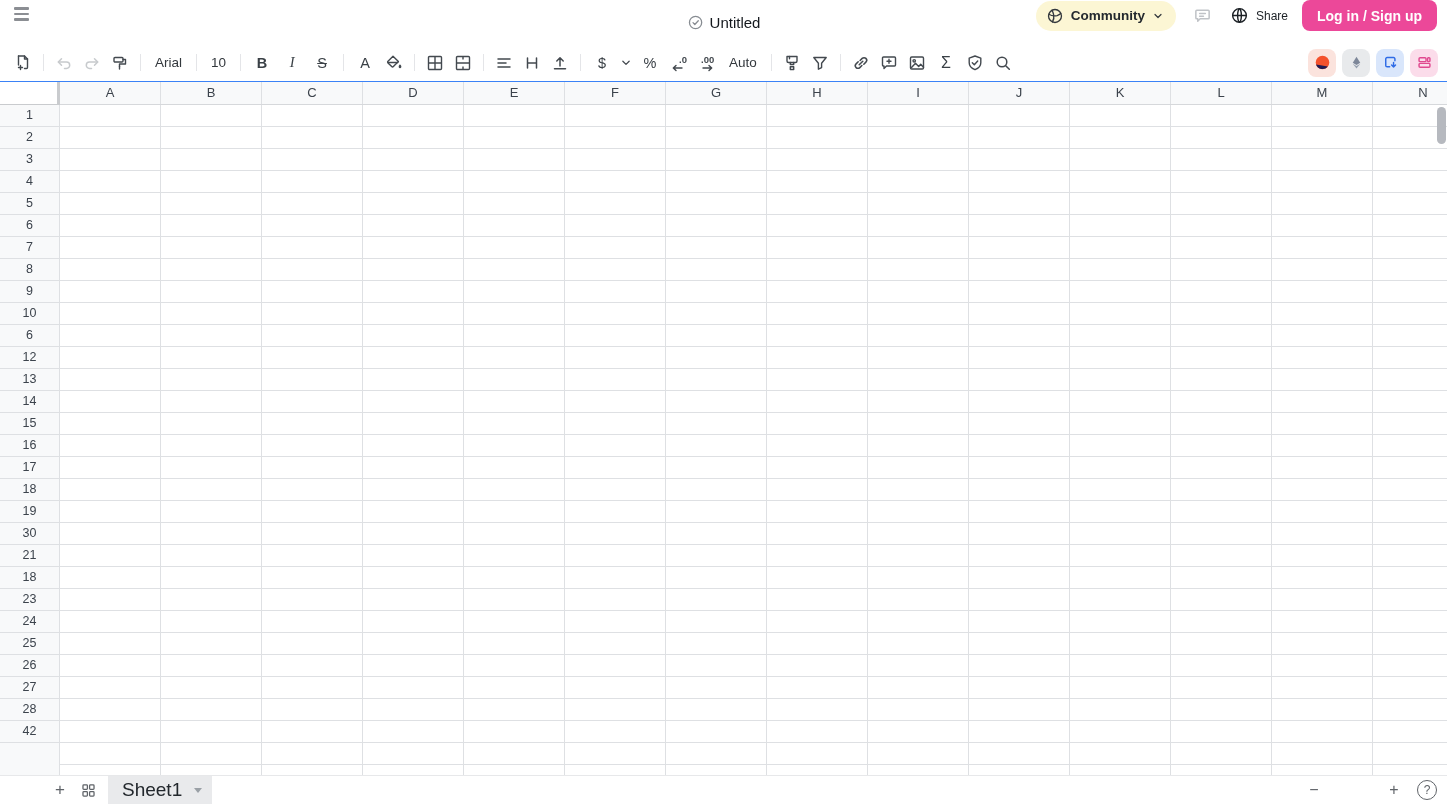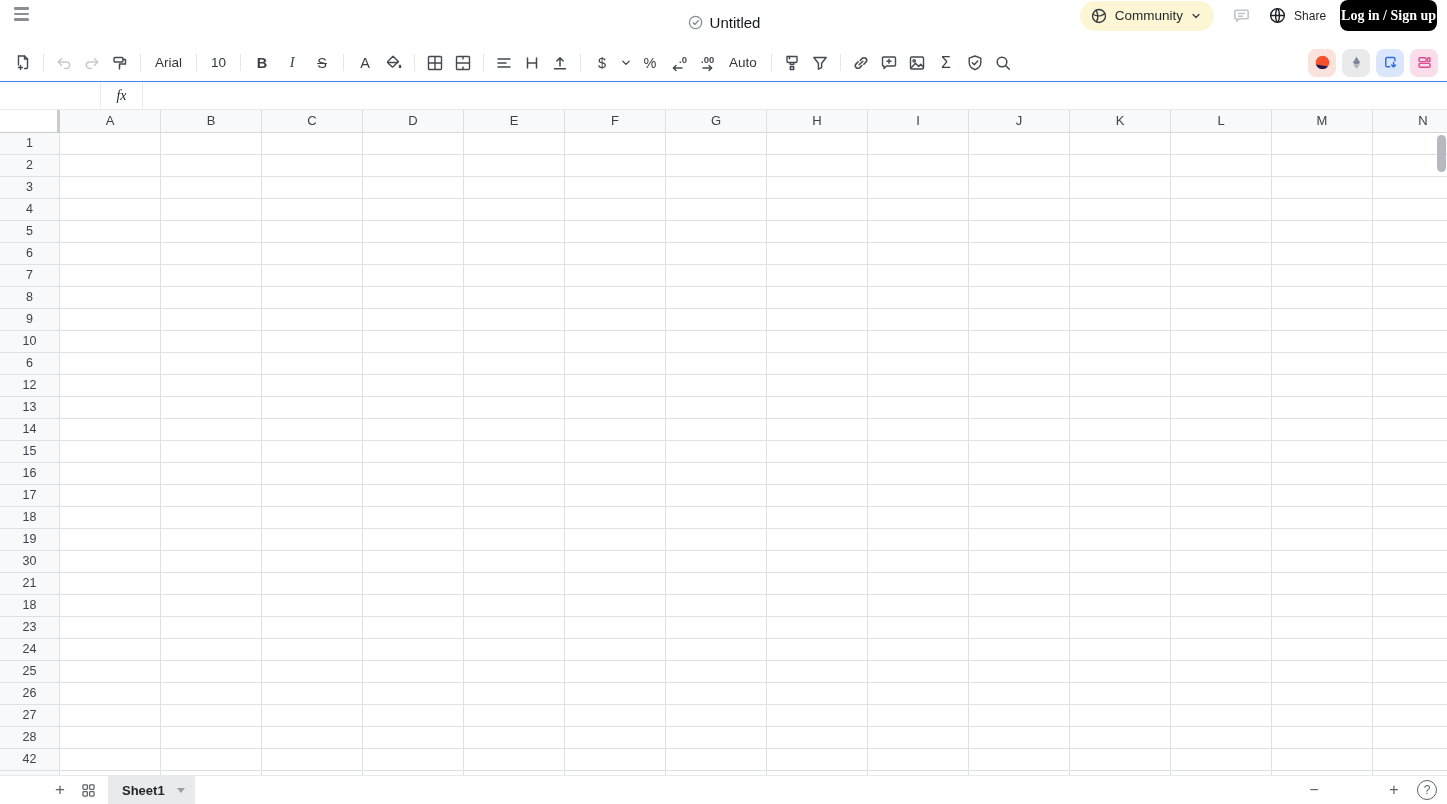--- a/index.html
+++ b/index.html
@@ -8,25 +8,25 @@
   .app { width:1447px; height:804px; display:flex; flex-direction:column; background:#fff; overflow:hidden; position:relative; }
 
   
   .topbar { height:44px; flex:0 0 44px; display:flex; align-items:flex-start; padding:0 10px 0 14px; position:relative; background:#fff; }
   .hamburger { width:28px; height:28px; display:flex; flex-direction:column; justify-content:center; gap:3px; cursor:pointer; }
   .hamburger span { display:block; width:15px; height:2.4px; background:#8b8e93; border-radius:1px; }
   .doc-title-wrap { position:absolute; left:50%; top:0; transform:translateX(-50%); height:44px; display:flex; align-items:center; gap:6px; }
   .doc-title { font-size:15px; color:#14181d; font-weight:500; }
   .topbar-right { margin-left:auto; display:flex; align-items:center; gap:14px; }
   .community-pill { display:flex; align-items:center; gap:7px; background:#fcf6d4; border-radius:16px; height:30px; padding:0 12px 0 10px; cursor:pointer; }
-  .community-pill .lbl { font-size:13.5px; font-weight:400; color:#24292e; }
+  .community-pill .lbl { font-size:13.5px; font-weight:700; color:#24292e; }
   .icon-btn { width:26px; height:26px; display:flex; align-items:center; justify-content:center; cursor:pointer; }
   .share-wrap { display:flex; align-items:center; gap:7px; cursor:pointer; }
   .share-wrap .lbl { font-size:12px; color:#1c2126; }
-  .login-btn { background:#000000; color:#fff; font-size:14px; font-weight:600; height:31px; padding:0 1px; border:none; border-radius:8px; cursor:pointer; font-family:Liberation Serif, serif; }
+  .login-btn { background:#ec4899; color:#fff; font-size:14px; font-weight:600; height:31px; padding:0 15px; border:none; border-radius:8px; cursor:pointer; font-family:Liberation Sans, sans-serif; }
 
   
   .toolbar { height:38px; flex:0 0 38px; display:flex; align-items:center; padding:0 9px; border-bottom:1px solid #3b82f6;text-align:center; }
   .tbtn { min-width:28px; height:26px; display:flex; align-items:center; justify-content:center; border-radius:4px; cursor:pointer; color:#43494f; }
   .tbtn.txt { font-size:13.5px; color:#33383d; padding:0 8px; }
   .tbtn.letter { font-size:14.5px; font-weight:500; color:#3a4046; width:30px; }
   .tbtn.narrow { min-width:18px; width:18px; }
   .tdiv { width:1px; height:17px; background:#e4e5e8; margin:0 6px; flex:0 0 1px; }
   .strike { text-decoration:line-through; }
   .tb-spacer { flex:1; }
@@ -52,21 +52,21 @@
     background-image:
       repeating-linear-gradient(to right, transparent 0px, transparent 100px, #dee0e3 100px, #dee0e3 101px),
       repeating-linear-gradient(to bottom, transparent 0px, transparent 21px, #dee0e3 21px, #dee0e3 22px);
   }
   .v-scrollbar { position:absolute; right:1px; top:25px; width:9px; height:37px; background:#b6b9bf; border-radius:5px; cursor:grab; }
 
   
   .bottombar { height:29px; flex:0 0 29px; display:flex; align-items:stretch; border-top:1px solid #e7e8ea; background:#fff; }
   .bb-left { display:flex; align-items:stretch; padding-left:46px; }
   .bb-btn { width:28px; display:flex; align-items:center; justify-content:center; color:#5f6368; cursor:pointer; font-size:17px; }
-  .sheet-tab { display:flex; align-items:center; gap:12px; background:#e9eaec; padding:0 10px 0 14px; margin-left:6px; font-size:13px; color:#22272c; cursor:pointer;font-weight:bold; }
+  .sheet-tab { display:flex; align-items:center; gap:12px; background:#e9eaec; padding:0 10px 0 14px; margin-left:6px; font-size:19px; color:#22272c; cursor:pointer; }
   .tab-caret { width:0; height:0; border-left:4px solid transparent; border-right:4px solid transparent; border-top:5px solid #9aa0a6; }
   .bb-right { margin-left:auto; display:flex; align-items:center; gap:10px; padding-right:10px; }
   .zoom-btn { width:22px; height:22px; display:flex; align-items:center; justify-content:center; font-size:16px; color:#5f6368; cursor:pointer; }
   .zoom-level { font-size:13px; color:#1f2429; min-width:38px; text-align:center; cursor:pointer;margin-top:48px; }
   .help-btn { width:20px; height:20px; border:1.4px solid #5f6368; border-radius:50%; display:flex; align-items:center; justify-content:center; font-size:12px; color:#5f6368; cursor:pointer; margin-left:2px; }
 
   svg { display:block; }
 </style>
 </head>
 <body>
@@ -314,27 +314,20 @@
     </div>
     <div class="plugin-btn" style="background:#fbdcea">
       <svg width="17" height="17" viewBox="0 0 20 20" fill="none" stroke="#e0498f" stroke-width="1.7" stroke-linejoin="round">
         <rect x="3.6" y="4.4" width="8.2" height="4.6" rx="1.2"></rect>
         <rect x="13.6" y="4.4" width="2.8" height="4.6" rx="1"></rect>
         <rect x="3.6" y="11" width="12.8" height="4.6" rx="1.2"></rect>
       </svg>
     </div>
   </div>
 
-  <div class="formula-bar">
-    <div class="name-box"></div>
-    <div class="fdiv"></div>
-    <div class="fx-cell">fx</div>
-    <div class="fdiv"></div>
-    <div class="formula-input"></div>
-  </div>
 
   <div class="grid">
     <div class="col-head-row">
       <div class="corner-box"></div>
       <div class="col-heads">
           <div class="col-h">A</div>
           <div class="col-h">B</div>
           <div class="col-h">C</div>
           <div class="col-h">D</div>
           <div class="col-h">E</div>

